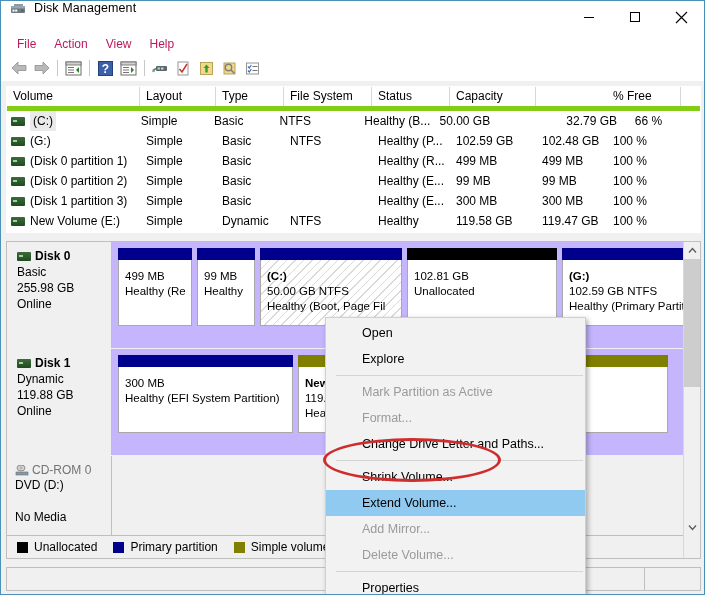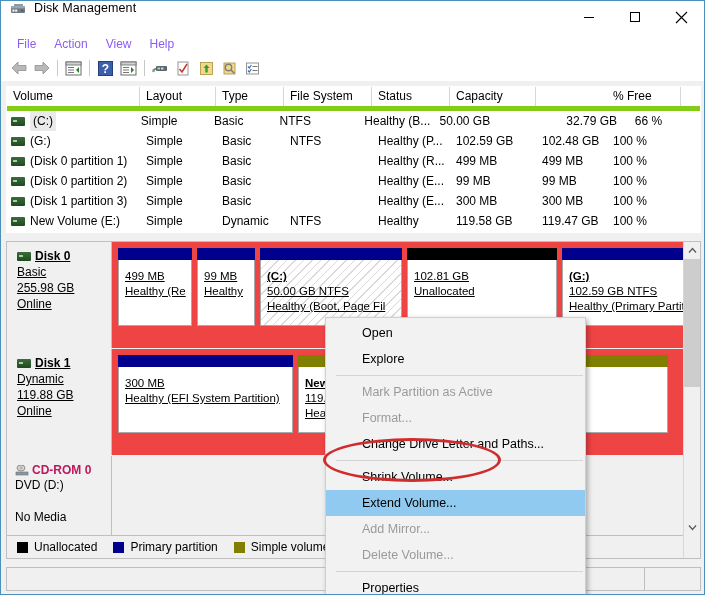--- a/index.html
+++ b/index.html
@@ -44,21 +44,21 @@
   }
   .wc svg { display:block; }
 
   
   .menubar {
     position: absolute; left: 0; top: 32px; right: 0; height: 22px;
     background: #ffffff;
     display: flex; align-items: center; padding-left: 7px;
   }
   .menubar .mi {
-    font-size: 12px; color: #8b5cf6;
+    font-size: 12px; color: #be185d;
     padding: 2px 9px;
   }
 
   
   .toolbar {
     position: absolute; left: 0; top: 54px; right: 0; height: 26px;
     background: #ffffff;
     display: flex; align-items: center; padding-left: 6px;
   }
   .tb-btn {
@@ -116,22 +116,21 @@
   .graph-pane {
     position: absolute; left: 5px; top: 240px; width: 695px; height: 318px;
     background: #f0f0f0;
     border: 1px solid #bfbfbf;
     box-sizing: border-box;
     overflow: hidden;
   }
   .disk-row {
     position: absolute; left: 0;
     display: flex;
-    background: #ef4444;
-    text-decoration: underline;
+    background: #c4b5fd;
   }
   .disk-info {
     width: 105px; flex: none;
     border-right: 1px solid #bfbfbf;
     box-sizing: border-box;
     padding: 7px 0 0 10px;
     background: #f0f0f0;
   }
   .disk-title {
     font-size: 12px; font-weight: bold; color: #000;
@@ -179,21 +178,21 @@
   .cdrow {
     position: absolute; left: 0;
     display: flex;
   }
   .cd-info {
     width: 105px; flex: none;
     border-right: 1px solid #bfbfbf;
     box-sizing: border-box;
     padding: 7px 0 0 8px;
   }
-  .cd-title { font-size: 12px; font-weight: bold; color: #be185d; display:flex; align-items:center; }
+  .cd-title { font-size: 12px; font-weight: normal; color: #737373; display:flex; align-items:center; }
   .cd-icon { width: 14px; height: 11px; flex:none; margin-right: 3px; position: relative; }
 
   
   .legend {
     position: absolute; left: 0; bottom: 0; right: 0; height: 22px;
     background: #f0f0f0;
     border-top: 1px solid #bfbfbf;
     display: flex; align-items: center; padding-left: 10px;
   }
   .legend .li { display: flex; align-items: center; margin-right: 16px; }

